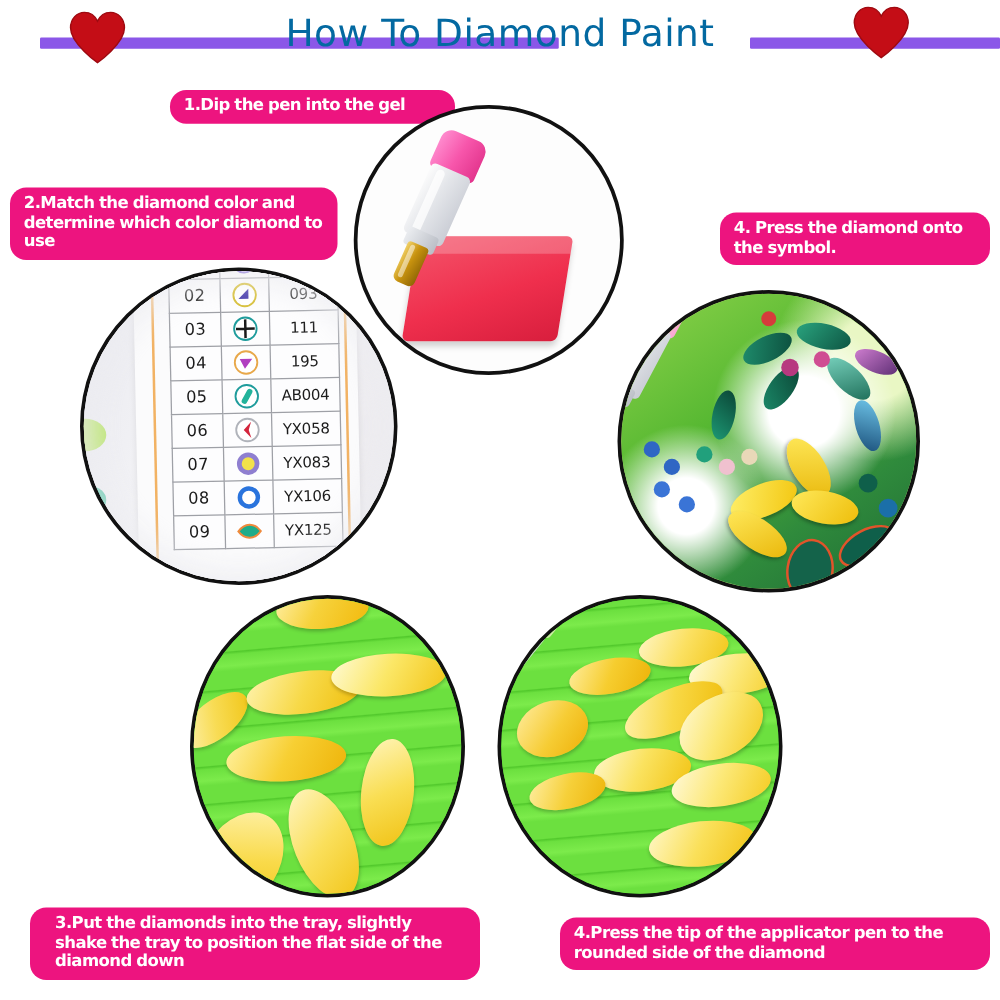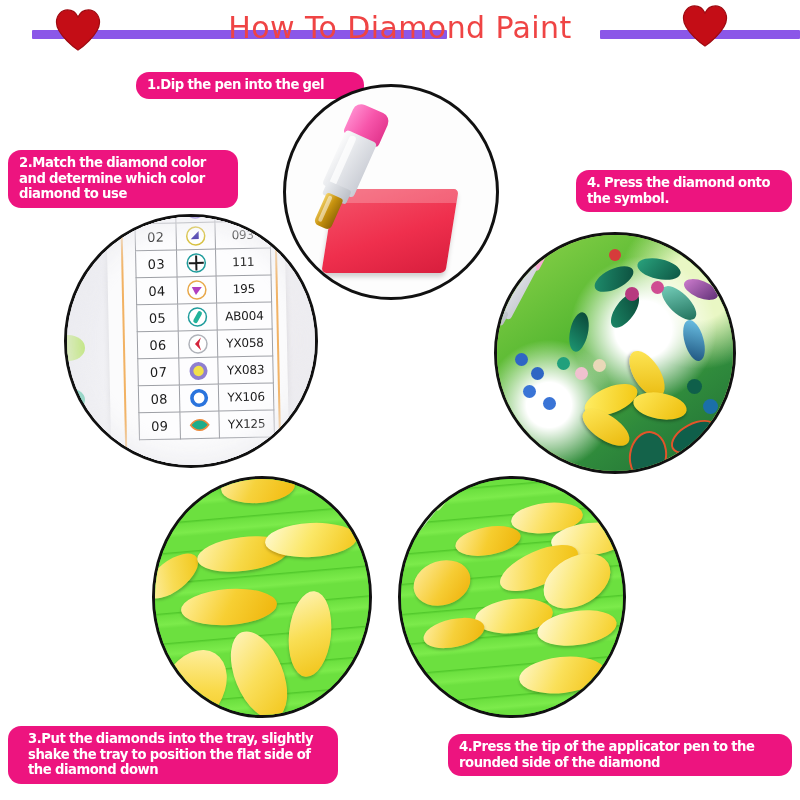--- a/index.html
+++ b/index.html
@@ -9,32 +9,32 @@
   
   #header{position:absolute;left:0;top:0;width:800px;height:62px;}
   .rule{position:absolute;top:30px;height:9px;background:#8B57E8;border-radius:1px;}
   #rule-left{left:32px;width:415px;}
   #rule-right{left:600px;width:200px;}
   .heart{position:absolute;width:46px;height:44px;}
   .heart svg{width:100%;height:100%;display:block;}
   #heart-left{left:55px;top:8px;}
   #heart-right{left:682px;top:4px;}
   #page-title{position:absolute;left:0;top:10px;width:800px;text-align:center;
-    font-family:"DejaVu Sans",sans-serif;font-size:30px;color:#ef4444;
+    font-family:"DejaVu Sans",sans-serif;font-size:30px;color:#0369a1;
     letter-spacing:.4px;font-weight:400;}
 
   
   .badge{position:absolute;background:#ED147F;color:#fff;border-radius:13px;
     font-family:"DejaVu Sans",sans-serif;font-weight:bold;font-size:13.2px;
     line-height:15.5px;padding:5px 11px 6px 11px;box-sizing:border-box;
     letter-spacing:-.45px;word-spacing:-.5px;}
   #badge-1{left:136px;top:72px;width:228px;}
-  #badge-2{left:8px;top:150px;width:230px;}
+  #badge-2{left:8px;top:150px;width:262px;}
   #badge-5{left:576px;top:170px;width:216px;}
-  #badge-3{left:8px;top:726px;width:330px;padding-left:20px;}
+  #badge-3{left:24px;top:726px;width:360px;padding-left:20px;}
   #badge-4{left:448px;top:734px;width:344px;padding-left:11px;}
 
   
   .circle{position:absolute;border-radius:50%;overflow:hidden;
     border:3px solid #111;box-sizing:border-box;}
   #circle-1{left:283px;top:84px;width:216px;height:216px;background:#fdfdfd;}
   #circle-2{left:64px;top:214px;width:254px;height:254px;background:#ececf0;}
   #circle-5{left:494px;top:232px;width:242px;height:242px;background:#bfe07a;}
   #circle-3{left:152px;top:476px;width:220px;height:242px;background:#57d83a;}
   #circle-4{left:398px;top:476px;width:228px;height:242px;background:#57d83a;}

